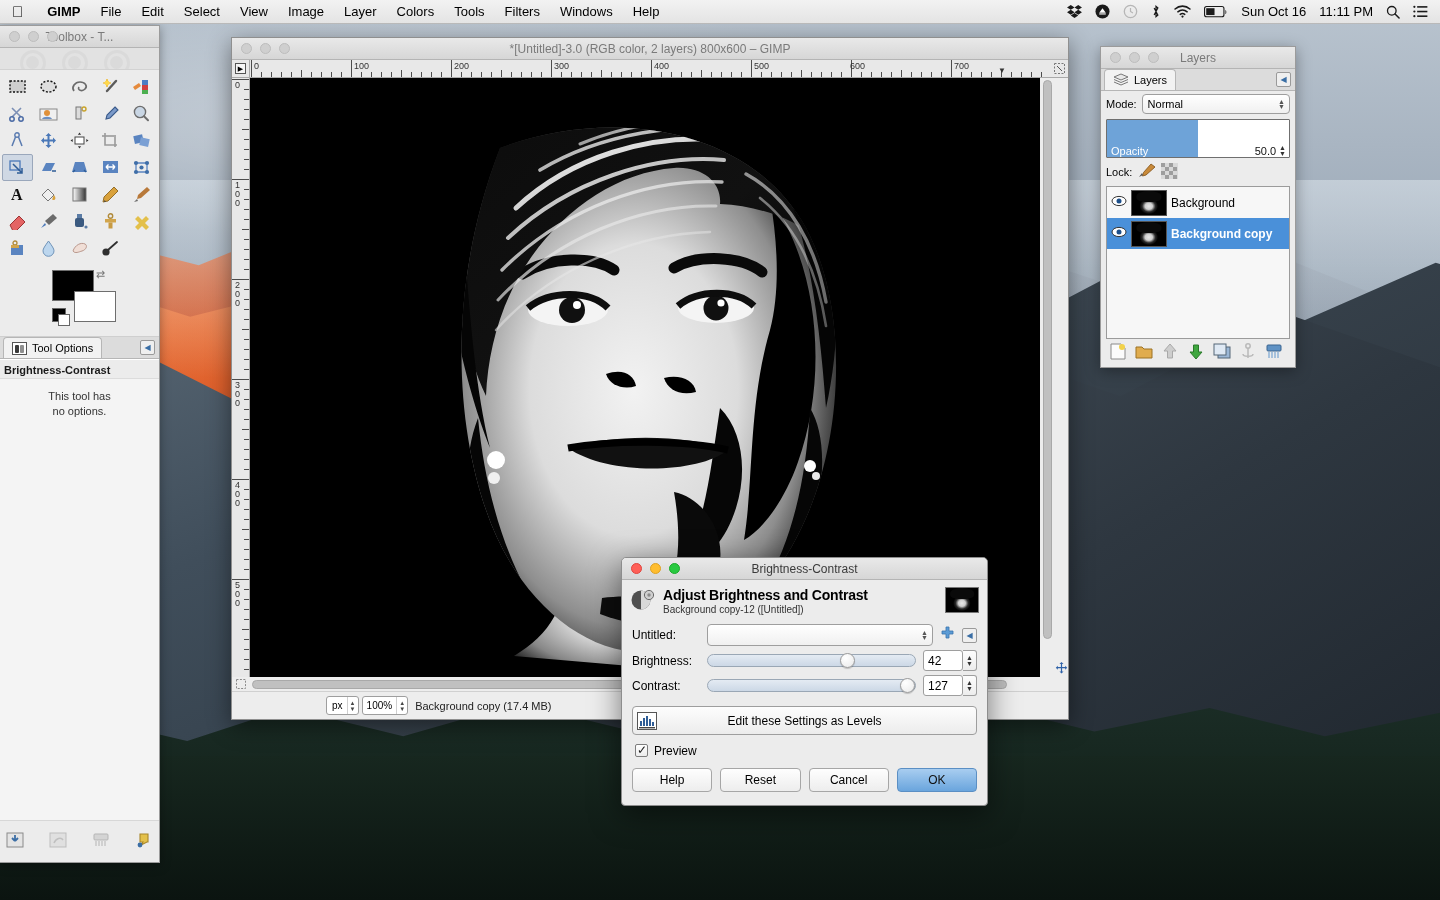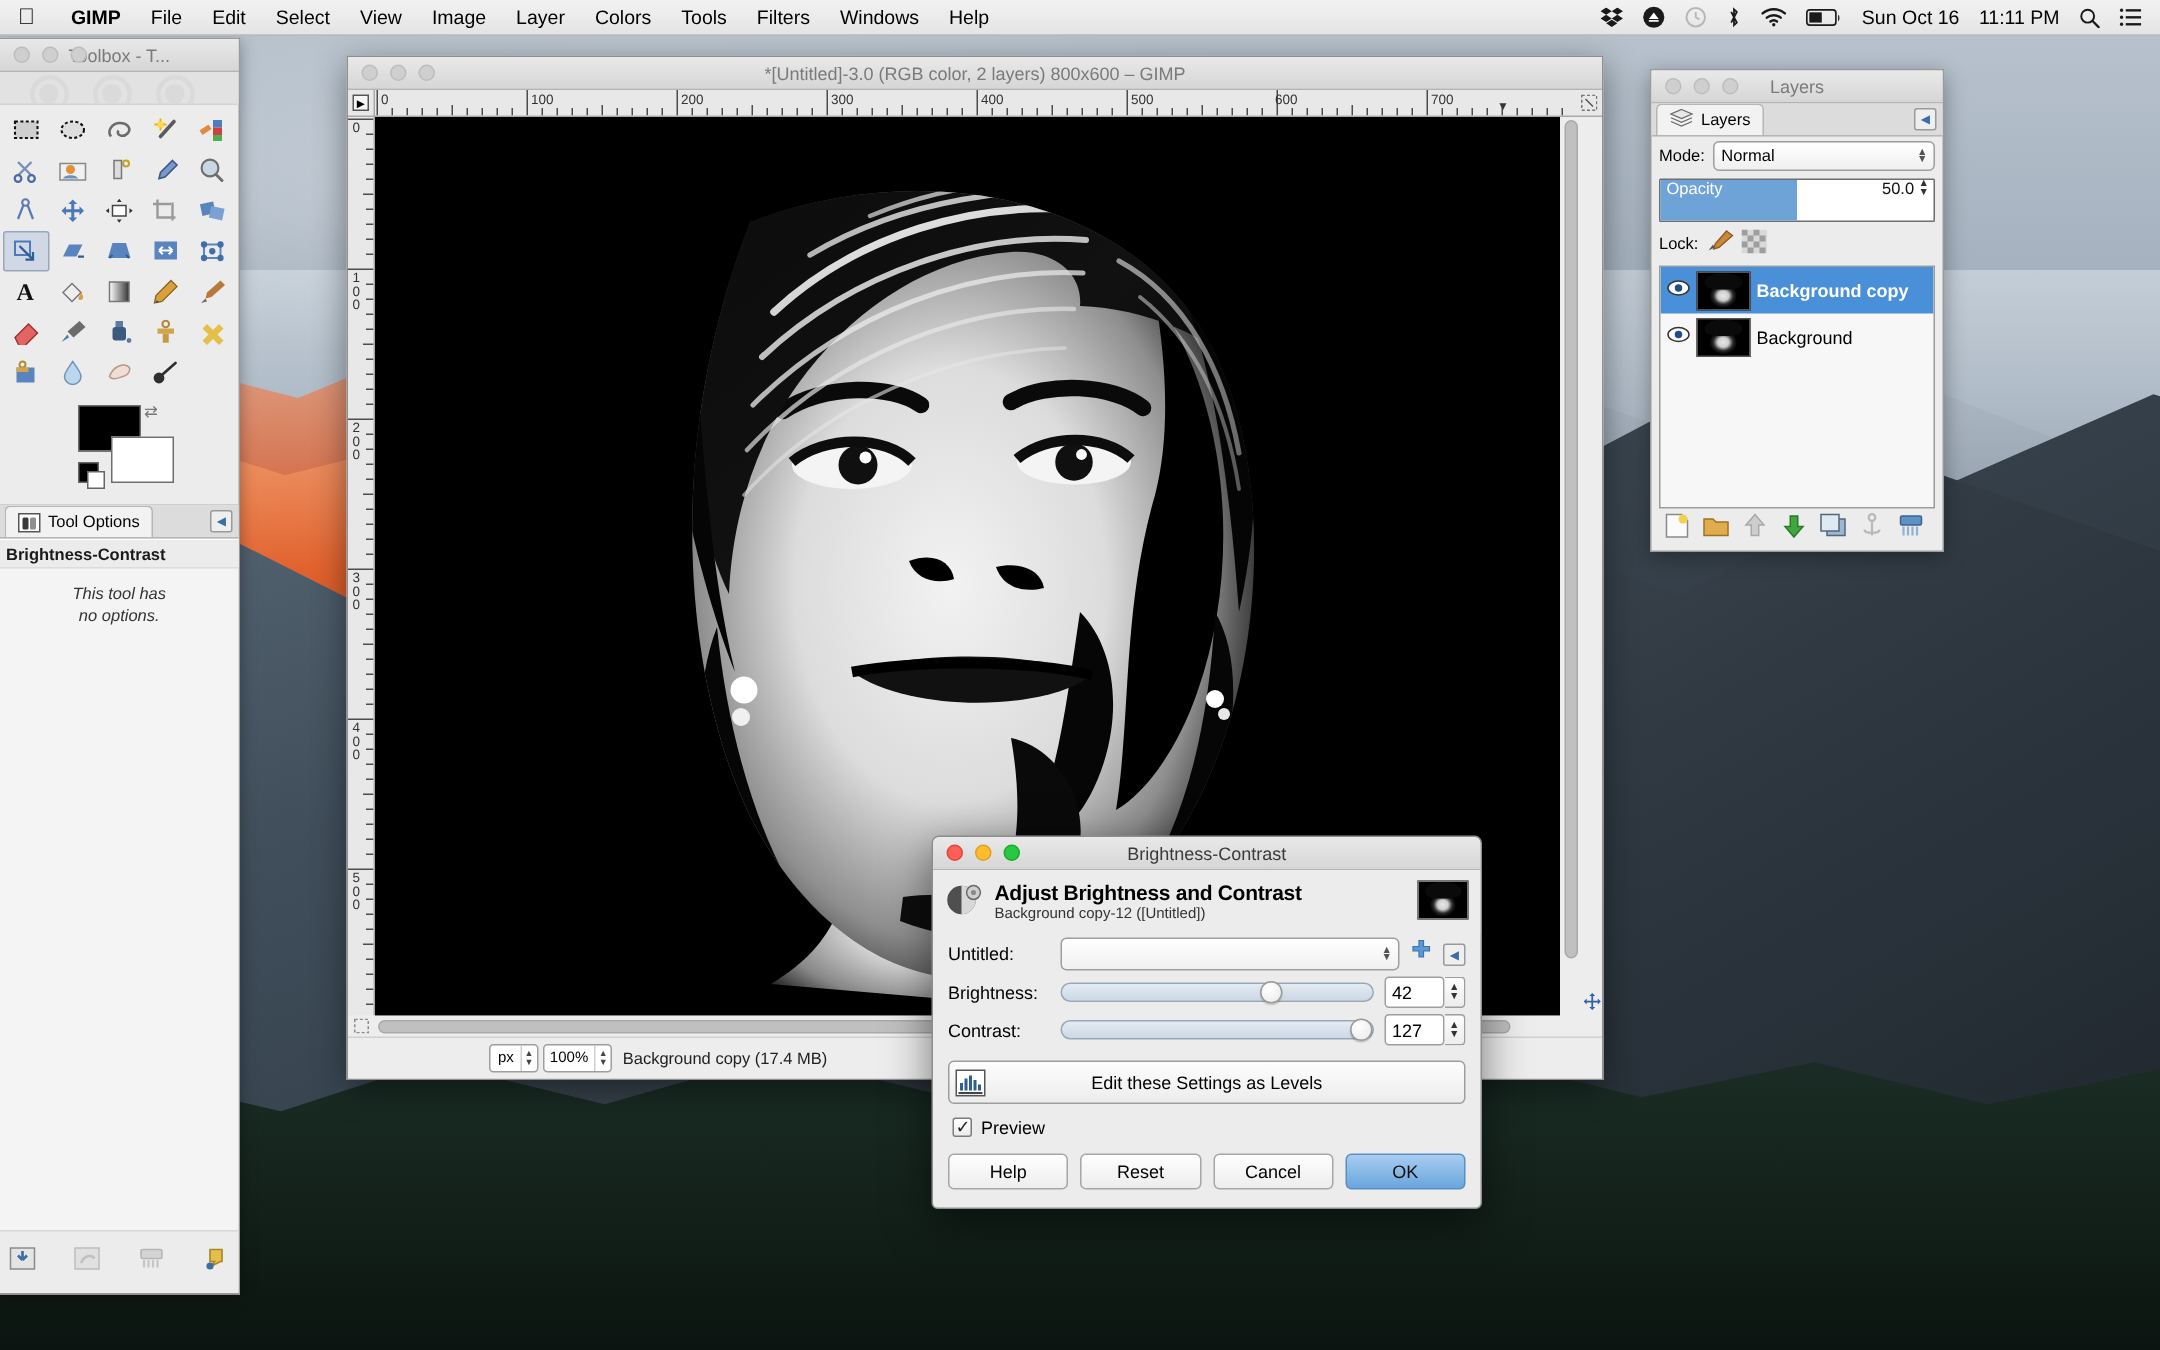--- a/index.html
+++ b/index.html
@@ -136,21 +136,21 @@
   }
   .dock-tab .glyph::before{content:"";position:absolute;left:2px;top:2px;width:4px;height:8px;background:#3a3a3a;border-radius:1px;}
   .dock-tab .glyph::after{content:"";position:absolute;right:2px;top:2px;width:4px;height:8px;background:#8f8f8f;border-radius:1px;}
   .dock-menu-btn {
     position:absolute; right:4px; top:3px; width:15px; height:15px;
     border:1px solid #9a9a9a; background:#efefef; border-radius:2px;
     font-size:8px; color:#3a6ea5; display:flex; align-items:center; justify-content:center;
   }
   .to-body { background:#f4f4f4; flex:1; border-top:1px solid #fff; }
   .to-header { font-size:11px; font-weight:bold; padding:4px 4px 2px 4px; color:#1a1a1a; background:#ececec; border-bottom:1px solid #dcdcdc;}
-  .to-note { text-align:center; font-style:italic; font-size:11px; color:#333; padding-top:10px; line-height:1.35; }
+  .to-note { text-align:center; font-size:11px; color:#333; padding-top:10px; line-height:1.35; }
   .tb-bottom {
     height:42px; display:flex; align-items:center; justify-content:center; gap:23px;
     border-top:1px solid #d7d7d7; background:#ececec;
   }
 
   
   #imgwin {
     position:absolute; left:231px; top:37px; width:838px; height:683px;
     background:#ededed; border:1px solid #8f8f8f;
     box-shadow:0 6px 22px rgba(0,0,0,.45); z-index:50;
@@ -193,21 +193,21 @@
     background:#ececec; border:1px solid #9b9b9b; box-shadow:0 3px 14px rgba(0,0,0,.35);
     z-index:60; display:flex; flex-direction:column;
   }
   .ld-row { display:flex; align-items:center; gap:5px; padding:3px 5px; font-size:11px; }
   .combo {
     flex:1; display:flex; align-items:center; border:1px solid #9e9e9e; border-radius:4px; height:20px;
     background: linear-gradient(180deg,#ffffff,#f0f0f0); padding-left:5px; font-size:11px; position:relative;
   }
   .combo .arr { position:absolute; right:4px; display:flex; flex-direction:column; line-height:5px; font-size:7px; color:#555;}
   .opacity-wrap {
-    margin:2px 5px; height:29px; border:1px solid #6f6f6f; background:#fff; display:flex; align-items:flex-start;
+    margin:2px 5px; height:39px; border:1px solid #6f6f6f; background:#fff; display:flex; align-items:flex-end;
     position:relative; border-radius:1px;
   }
   .opacity-fill { position:absolute; left:0; top:0; bottom:0; background:#6ea3d8; }
   .opacity-label { position:relative; font-size:11px; color:#fff; padding-left:4px; }
   .opacity-val { position:relative; margin-left:auto; font-size:11px; padding-right:3px; color:#111;}
   .opacity-arr { position:relative; display:flex; flex-direction:column; line-height:6px; font-size:7px; padding-right:3px; color:#333;}
   .layer-list { margin:2px 5px 0 5px; background:#f7f7f7; border:1px solid #9b9b9b; flex:1; overflow:hidden; }
   .layer-row { display:flex; align-items:center; height:31px; gap:4px; padding:0 4px; font-size:12px; }
   .layer-row.sel { background:#4a90d9; color:#fff; font-weight:bold; }
   .layer-thumb { width:36px; height:26px; background:#000; border:1px solid #555; overflow:hidden; position:relative; }
@@ -1023,46 +1023,46 @@
             <rect x="0" y="8" width="4" height="4"></rect>
             <rect x="8" y="8" width="4" height="4"></rect>
             <rect x="4" y="12" width="4" height="4"></rect>
             <rect x="12" y="12" width="4" height="4"></rect>
           </g>
         </svg>
     </span>
   </div>
 
   <div class="layer-list">
+    <div class="layer-row">
+      <span>
+        <svg width="16" height="12">
+            <ellipse cx="8" cy="6" rx="7" ry="4.6" fill="#fff" stroke="#333"></ellipse>
+            <circle cx="8" cy="6" r="2.5" fill="#1d4f8a"></circle>
+          </svg>
+      </span>
+      <span class="layer-thumb">
+        <span class="mini-face"></span>
+          <span class="mini-hair"></span>
+      </span>
+      <span>Background</span>
+    </div>
     <div class="layer-row sel">
       <span>
         <svg width="16" height="12">
             <ellipse cx="8" cy="6" rx="7" ry="4.6" fill="#fff" stroke="#333"></ellipse>
             <circle cx="8" cy="6" r="2.5" fill="#1d4f8a"></circle>
           </svg>
       </span>
       <span class="layer-thumb">
         <span class="mini-face"></span>
           <span class="mini-hair"></span>
       </span>
       <span>Background copy</span>
     </div>
-    <div class="layer-row">
-      <span>
-        <svg width="16" height="12">
-            <ellipse cx="8" cy="6" rx="7" ry="4.6" fill="#fff" stroke="#333"></ellipse>
-            <circle cx="8" cy="6" r="2.5" fill="#1d4f8a"></circle>
-          </svg>
-      </span>
-      <span class="layer-thumb">
-        <span class="mini-face"></span>
-          <span class="mini-hair"></span>
-      </span>
-      <span>Background</span>
-    </div>
   </div>
 
   <div class="ld-bottom">
     <span>
       <svg width="18" height="17">
           <path d="M2 1h10l4 4v11H2z" fill="#fbfbfb" stroke="#8a8a8a"></path>
           <circle cx="13" cy="4" r="3" fill="#f2d24a"></circle>
         </svg>
     </span>
     <span>

